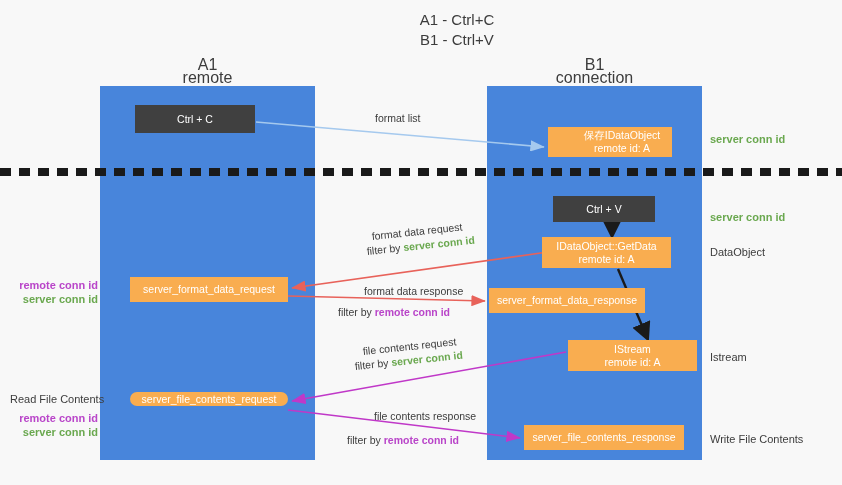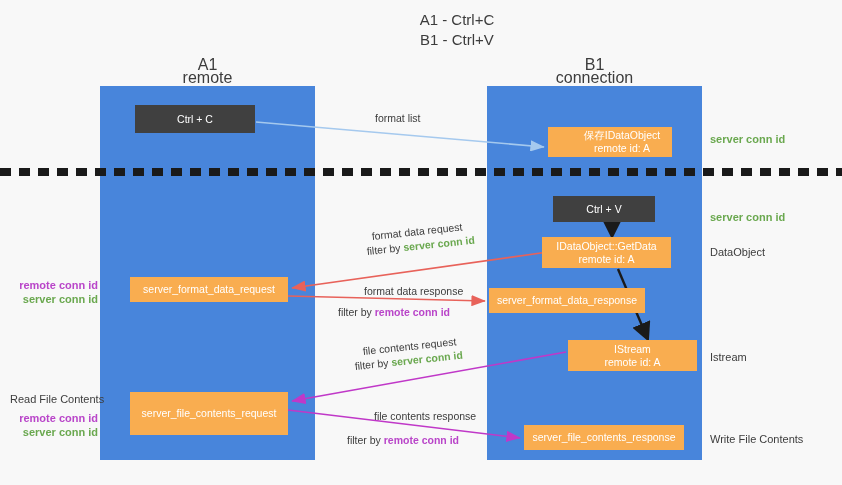--- a/index.html
+++ b/index.html
@@ -46,21 +46,21 @@
   .node .ln{display:block;white-space:nowrap;}
 
   
   #n-ctrlc        {left:135px;top:105px;width:120px;height:28px;}
   #n-save-ido     {left:548px;top:127px;width:124px;height:30px;padding-left:24px;}
   #n-ctrlv        {left:553px;top:181px;width:102px;height:26px;margin-top:15px;}
   #n-getdata      {left:542px;top:237px;width:129px;height:31px;}
   #n-fmt-req      {left:130px;top:277px;width:158px;height:25px;}
   #n-fmt-resp     {left:489px;top:288px;width:156px;height:25px;}
   #n-istream      {left:568px;top:340px;width:129px;height:31px;}
-  #n-file-req     {left:130px;top:392px;width:158px;height:43px;}
+  #n-file-req     {left:130px;top:392px;width:158px;height:14px;border-radius:9px;}
   #n-file-resp    {left:524px;top:425px;width:160px;height:25px;}
 
   
   .annot{font-size:11px;line-height:14px;white-space:nowrap;}
   .green-t {color:#6aa84f;font-weight:bold;}
   .purple-t{color:#b945c9;font-weight:bold;}
   .black-t {color:#3c3c3c;}
 
   #a-scid-1{left:710px;top:132px;}
   #a-scid-2{left:710px;top:210px;}

